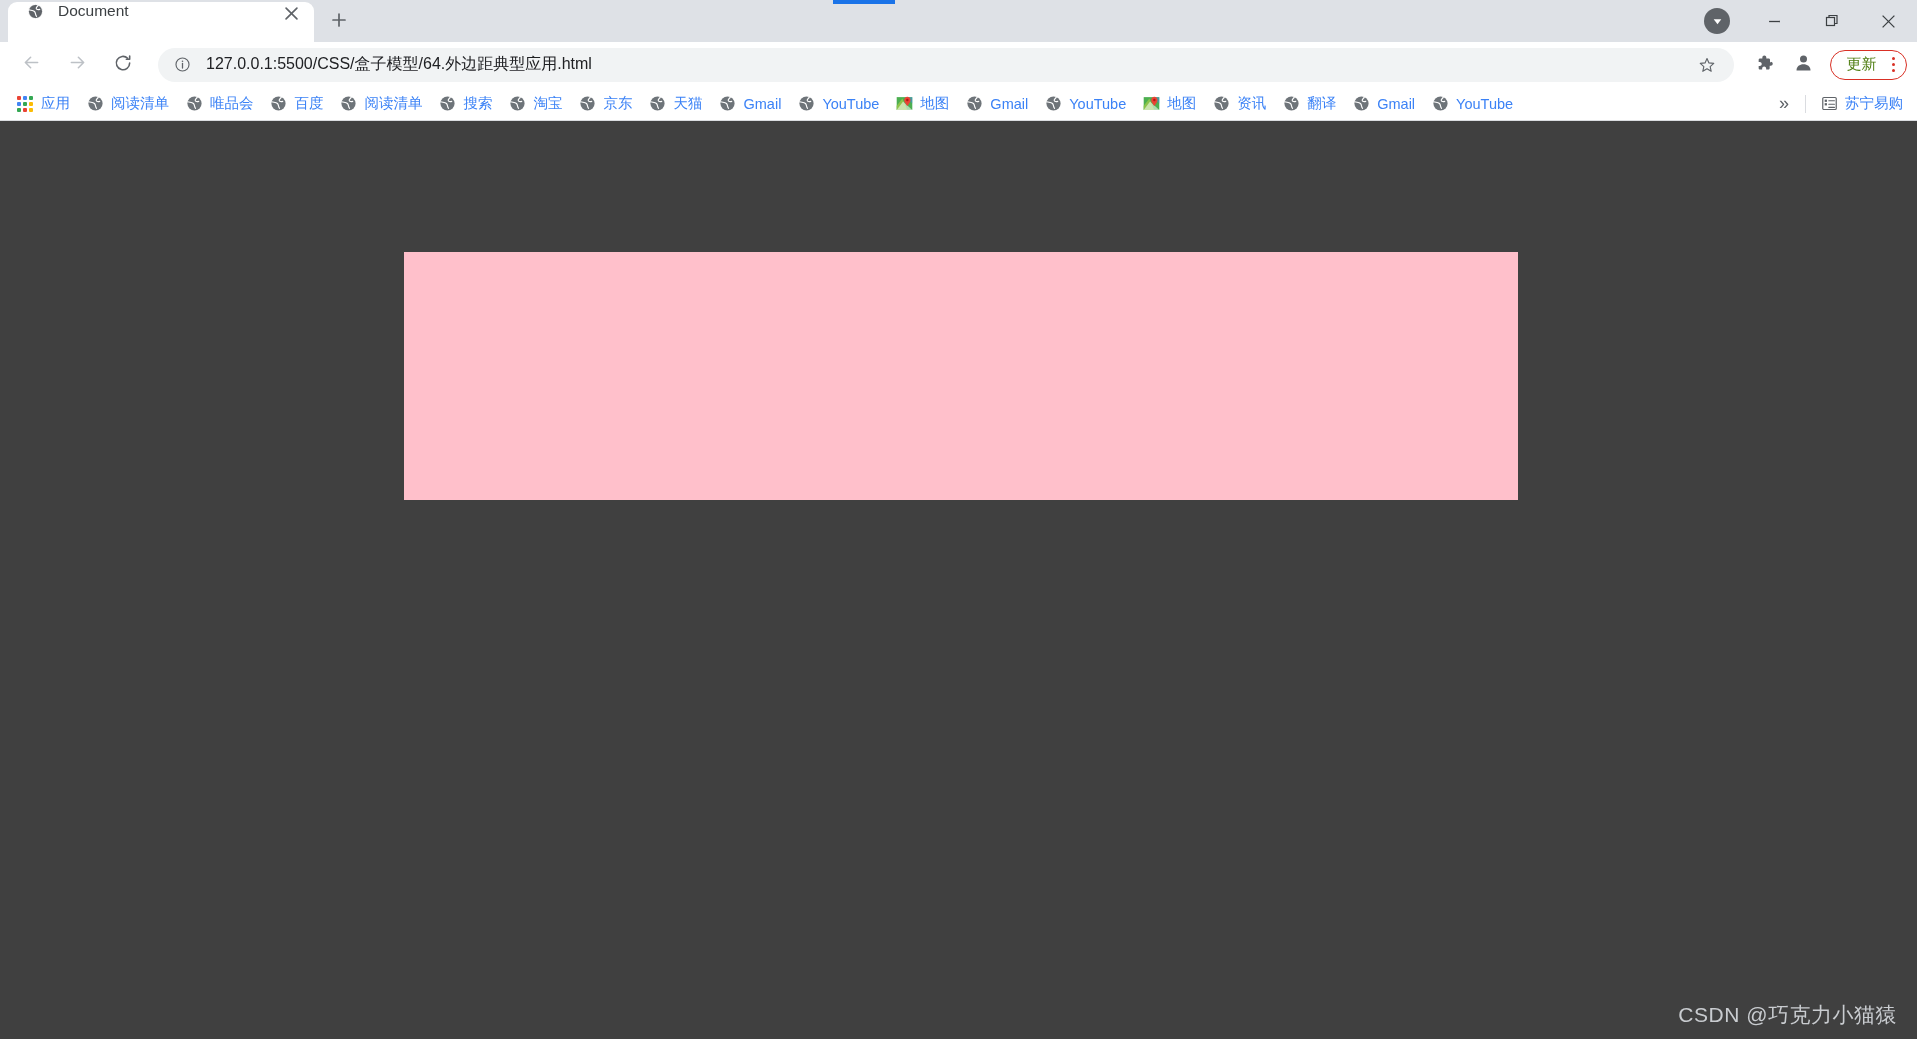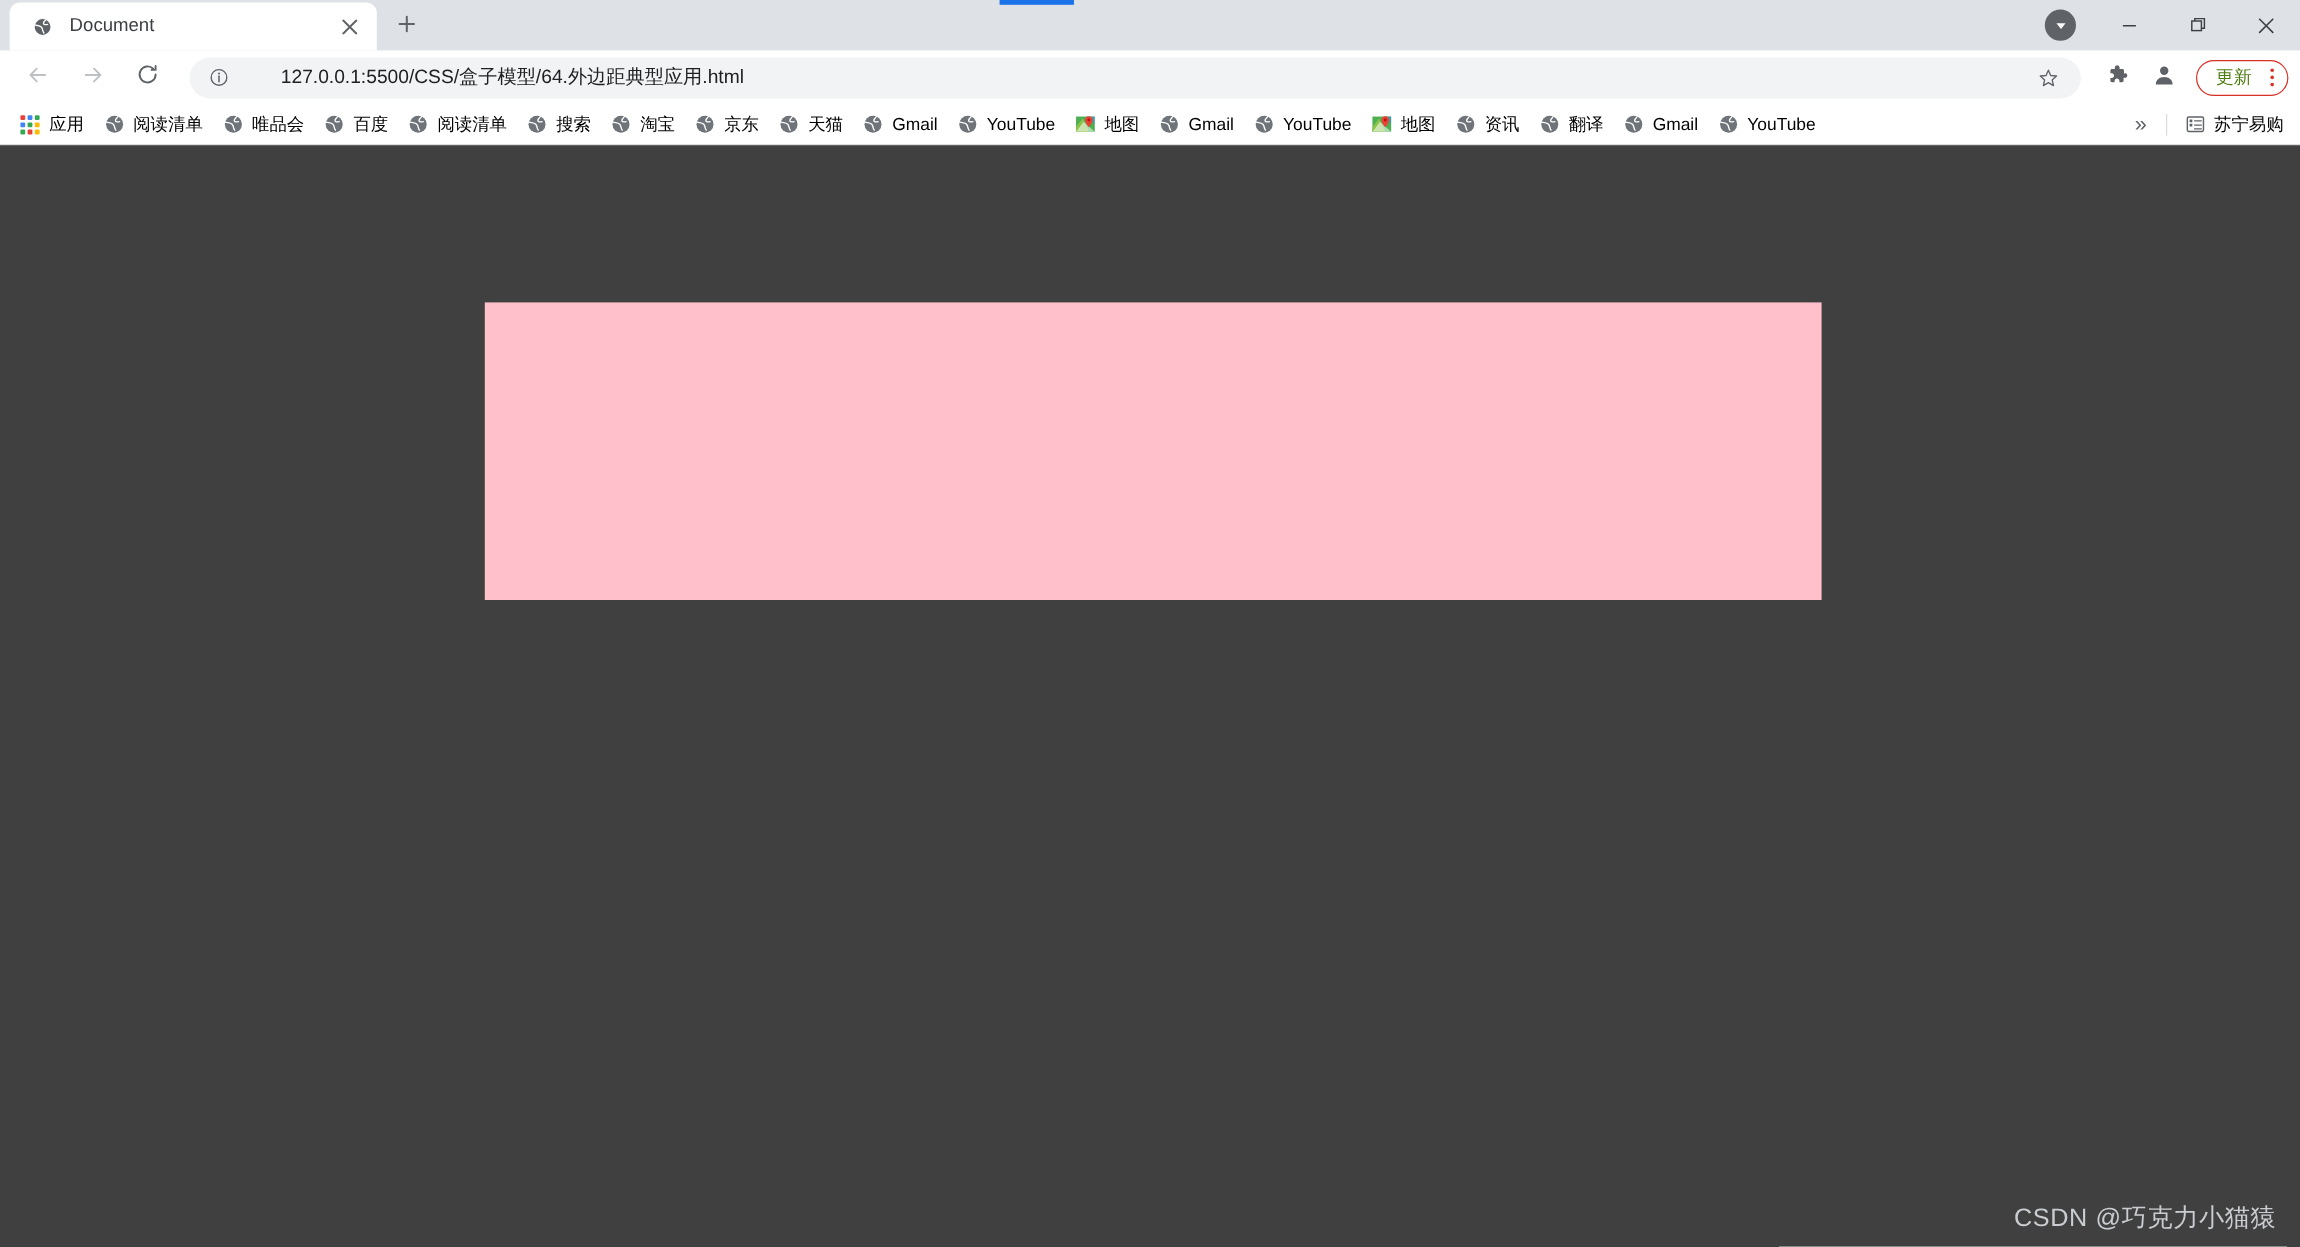--- a/index.html
+++ b/index.html
@@ -38,21 +38,21 @@
     height: 4px;
     background: #1a73e8;
   }
   .tab {
     margin-left: 8px;
     width: 306px;
     height: 40px;
     background: #ffffff;
     border-radius: 9px 9px 0 0;
     display: flex;
-    align-items: center;
+    align-items: flex-start;
     padding: 0 12px 0 18px;
     position: relative;
   }
   .tab-favicon {
     width: 18px; height: 18px;
     flex: 0 0 18px;
     margin-right: 14px;
     display: flex; align-items: center; justify-content: center;
   }
   .tab-title {
@@ -116,21 +116,20 @@
   .nav-btn.disabled { color: #bdc1c6; }
   .omnibox {
     flex: 1;
     height: 34px;
     margin: 0 10px 0 12px;
     background: #f1f3f4;
     border-radius: 18px;
     display: flex;
     align-items: center;
     padding: 0 14px 0 14px;
-    gap: 28px;
   }
   .omnibox-info {
     width: 20px; height: 20px;
     flex: 0 0 20px;
     margin-right: 14px;
     display: flex; align-items: center; justify-content: center;
     color: #5f6368;
   }
   .omnibox-url {
     flex: 1;
@@ -195,21 +194,21 @@
     white-space: nowrap;
   }
   .bm-ico {
     width: 18px; height: 18px;
     flex: 0 0 18px;
     margin-right: 7px;
     display: flex; align-items: center; justify-content: center;
   }
   .bm-label {
     font-size: 14.5px;
-    color: #000000;
+    color: #3b82f6;
   }
   .bm-spacer { flex: 1 1 auto; }
   .bm-overflow {
     color: #5f6368;
     font-size: 18px;
     padding: 0 10px;
     flex: 0 0 auto;
   }
   .bm-sep {
     width: 1px; height: 18px;

